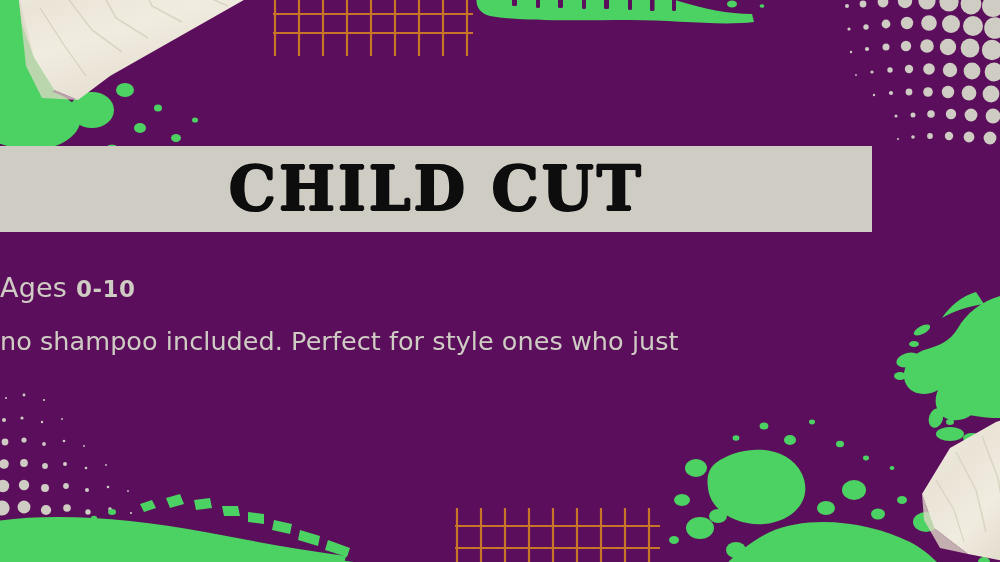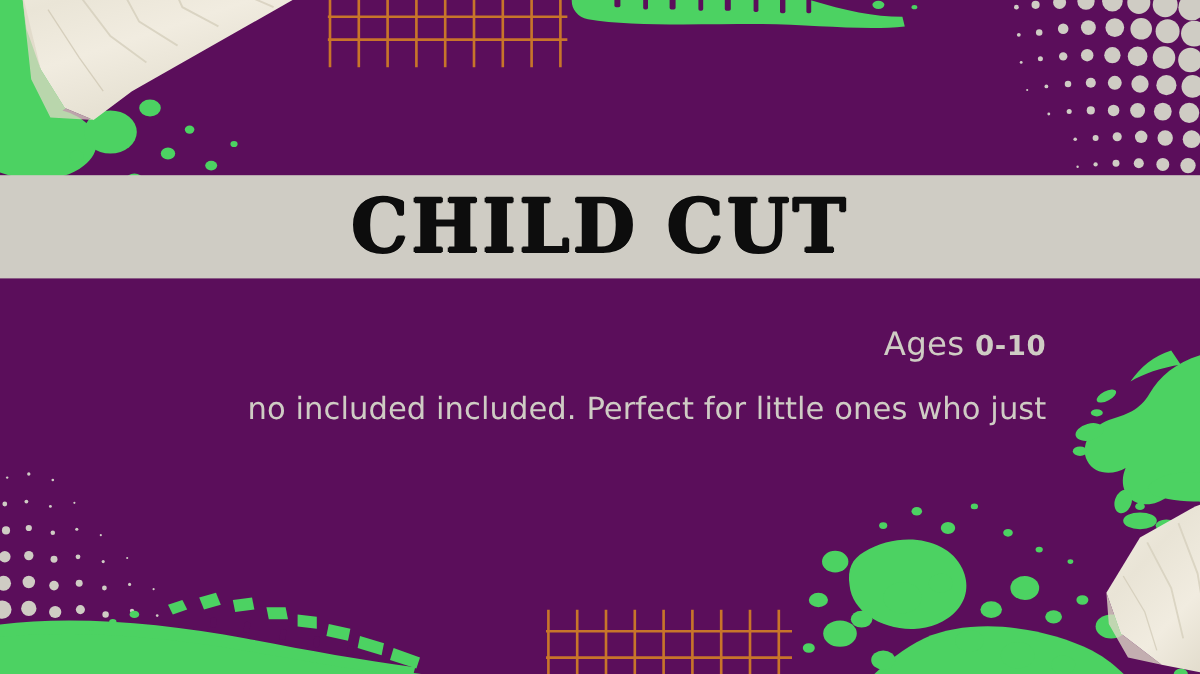--- a/index.html
+++ b/index.html
@@ -35,21 +35,21 @@
 
   
   .tape-tl { left: -18px; top: -52px; }
   .tape-br { right: -40px; bottom: -34px; }
 
   
   #title-banner {
     position: absolute;
     left: 0;
     top: 146px;
-    width: 1000px;
+    width: 872px;
     height: 86px;
     background: #cfccc4;
     display: flex;
     align-items: center;
     justify-content: center;
     z-index: 40;
   }
   #title-text {
     font-family: "DejaVu Serif", "Liberation Serif", serif;
     font-weight: 700;
@@ -65,21 +65,21 @@
        0 1px 0 #0d0d0d,
        0 -1px 0 #0d0d0d;
   }
 
   
   #copy {
     position: absolute;
     left: 0;
     top: 272px;
     width: 872px;
-    text-align: right;
+    text-align: left;
     z-index: 30;
   }
   #ages-line {
     font-size: 27px;
     color: #cfccc4;
     letter-spacing: 0.2px;
     margin: 0 0 22px 0;
     font-weight: 400;
   }
   #ages-line .range {
@@ -471,17 +471,17 @@
   <div id="title-banner">
     <div id="title-text">CHILD CUT</div>
   </div>
 
   <div id="copy">
     <div id="ages-line">
       <span>Ages</span>
       <span class="range">0-10</span>
     </div>
     <div id="description">
-        <div>no included included. Perfect for little ones who just</div>
+        <div>no shampoo included. Perfect for style ones who just</div>
       </div>
   </div>
 
 </div>
 
 </body></html>

